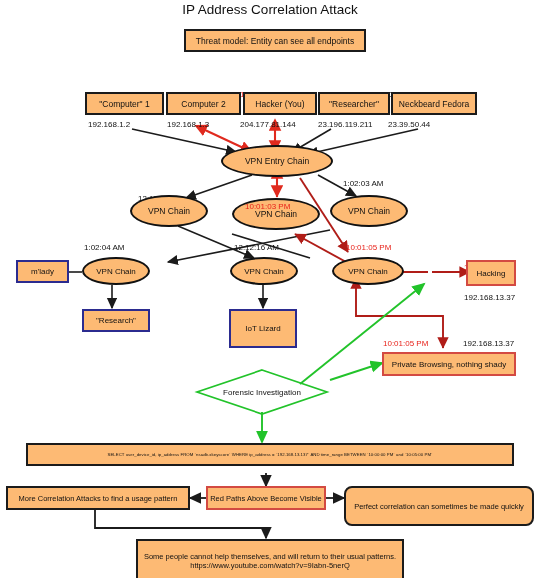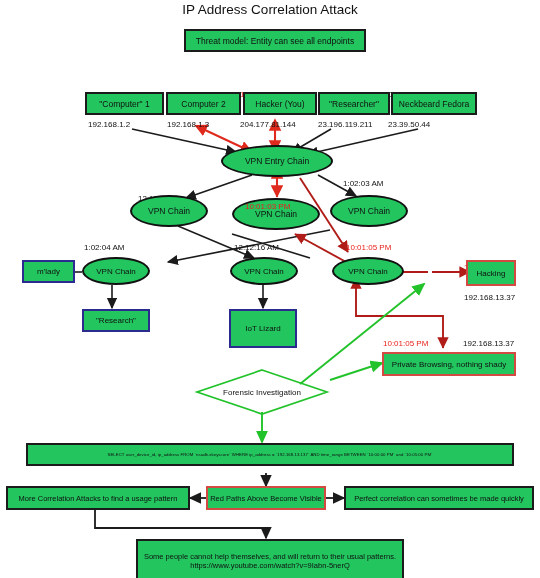--- a/index.html
+++ b/index.html
@@ -2,21 +2,21 @@
 <html><head>
 <meta charset="utf-8">
 <style>
   html,body{margin:0;padding:0;background:#ffffff;}
   body{width:540px;height:578px;position:relative;overflow:hidden;
        font-family:"Liberation Sans","DejaVu Sans",sans-serif;color:#111;}
   #canvas{position:absolute;left:0;top:0;width:540px;height:578px;}
   svg.edges{position:absolute;left:0;top:0;width:540px;height:578px;pointer-events:none;}
 
   .node{position:absolute;box-sizing:border-box;display:flex;align-items:center;
-        justify-content:center;text-align:center;background:#22c55e;}
+        justify-content:center;text-align:center;background:#fdba74;}
   .box{border:2px solid #1b1b1b;}
   .box-blue{border:2px solid #2b2b8f;}
   .box-red{border:2px solid #d34a42;}
   .ellipse{border:2px solid #111;border-radius:50%;}
   .diamond{border:none;background:transparent;}
 
   .lbl{position:absolute;white-space:pre;line-height:1.12;}
   .lbl-black{color:#111;}
   .lbl-red{color:#e8221a;}
 
@@ -178,21 +178,21 @@
   <div class="lbl t8 lbl-black" style="left:234px;top:244px;">12:12:16 AM</div>
   <div class="node ellipse" style="left:230px;top:257px;width:68px;height:28px;">
     <span class="t8">VPN Chain</span>
   </div>
 
   <div class="lbl t8 lbl-red" style="left:346px;top:244px;">10:01:05 PM</div>
   <div class="node ellipse" style="left:332px;top:257px;width:72px;height:28px;">
     <span class="t8">VPN Chain</span>
   </div>
 
-  <div class="node box-blue" style="left:22px;top:260px;width:53px;height:23px;">
+  <div class="node box-blue" style="left:16px;top:260px;width:53px;height:23px;">
     <span class="t8">m'lady</span>
   </div>
   <div class="node box-blue" style="left:82px;top:309px;width:68px;height:23px;">
     <span class="t8">"Research"</span>
   </div>
   <div class="node box-blue" style="left:229px;top:309px;width:68px;height:39px;justify-content:center;">
     <span class="t8">IoT Lizard</span>
   </div>
 
   <div class="lbl mini t8" style="left:464px;top:243px;">
@@ -216,21 +216,21 @@
   <div class="node box" style="left:26px;top:443px;width:488px;height:23px;padding:0 5px;">
     <span class="t4">SELECT user_device_id, ip_address FROM `nsadb.xkeyscore` WHERE ip_address = `192.168.13.137` AND time_range BETWEEN `10:00:00 PM` and `10:05:00 PM`</span>
   </div>
 
   <div class="node box" style="left:6px;top:486px;width:184px;height:24px;">
     <span class="t75">More Correlation Attacks to find a usage pattern</span>
   </div>
   <div class="node box-red" style="left:206px;top:486px;width:120px;height:24px;align-items:center;">
     <span class="t75">Red Paths Above Become Visible</span>
   </div>
-  <div class="node box" style="left:344px;top:486px;width:190px;height:24px;">
+  <div class="node box" style="left:344px;top:486px;width:190px;height:40px;border-radius:8px;">
     <span class="t75">Perfect correlation can sometimes be made quickly</span>
   </div>
 
   <div class="node box" style="left:136px;top:539px;width:268px;height:44px;flex-direction:column;">
     <span class="t75">Some people cannot help themselves, and will return to their usual patterns.</span>
     <span class="t75">https://www.youtube.com/watch?v=9Iabn-5nerQ</span>
   </div>
 
 </div>
 

